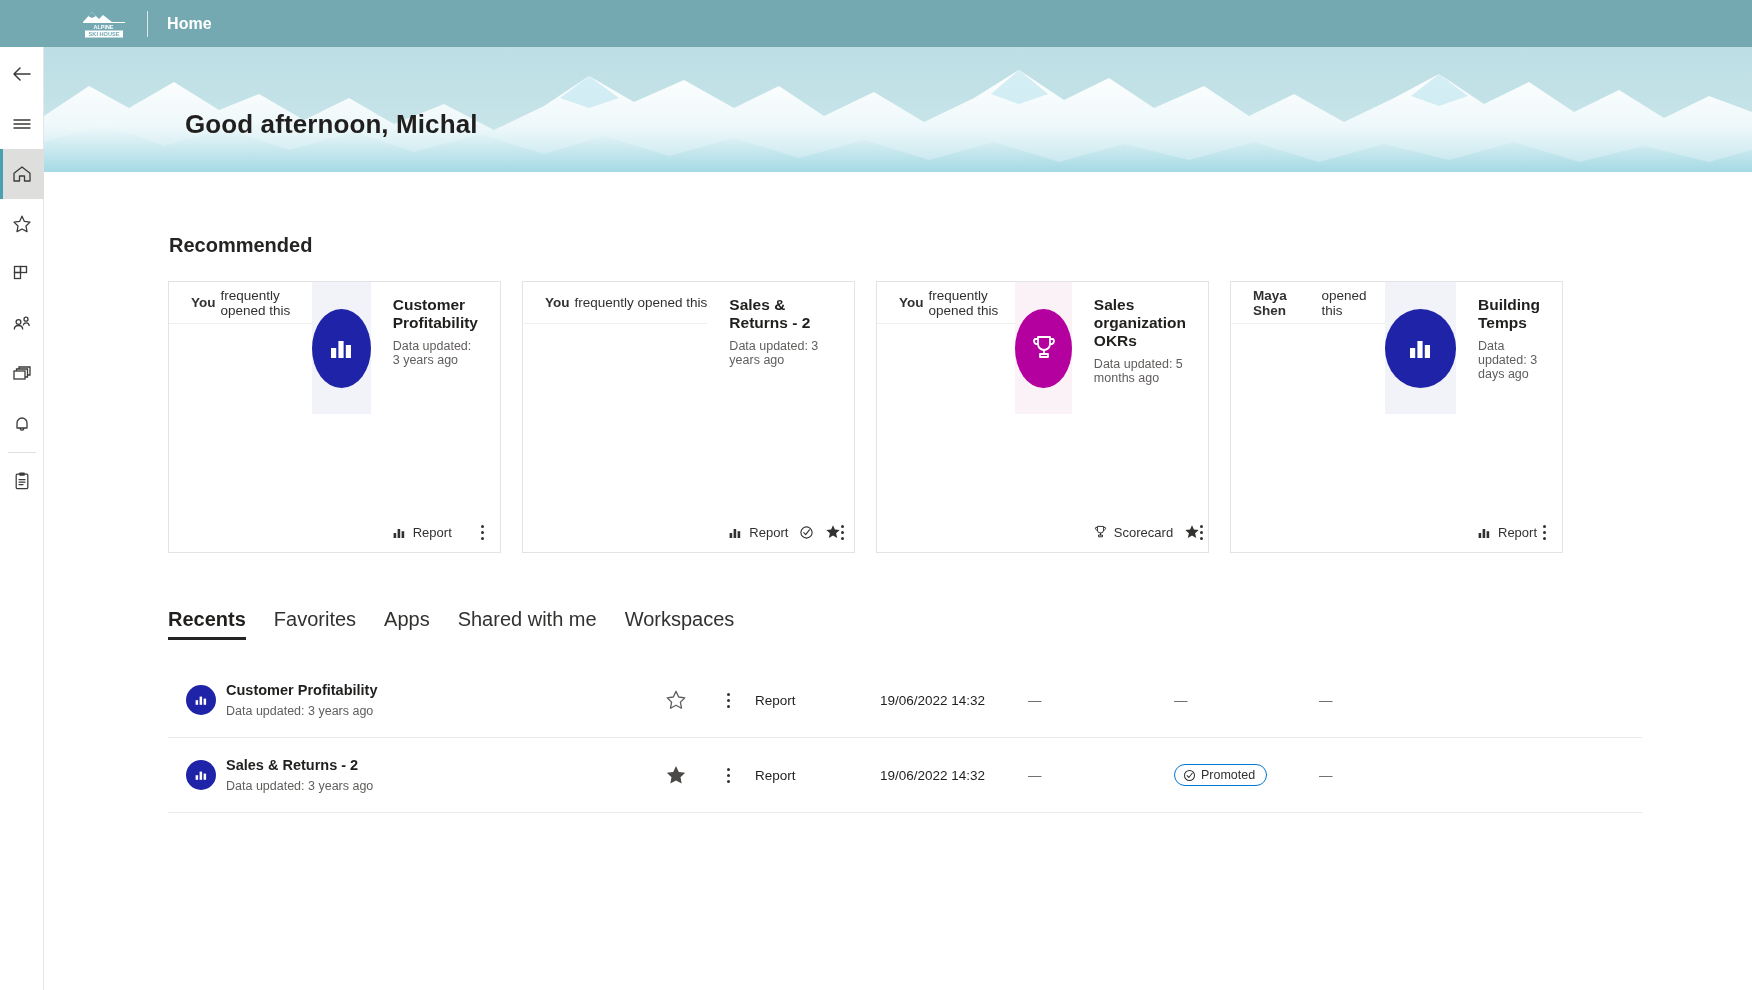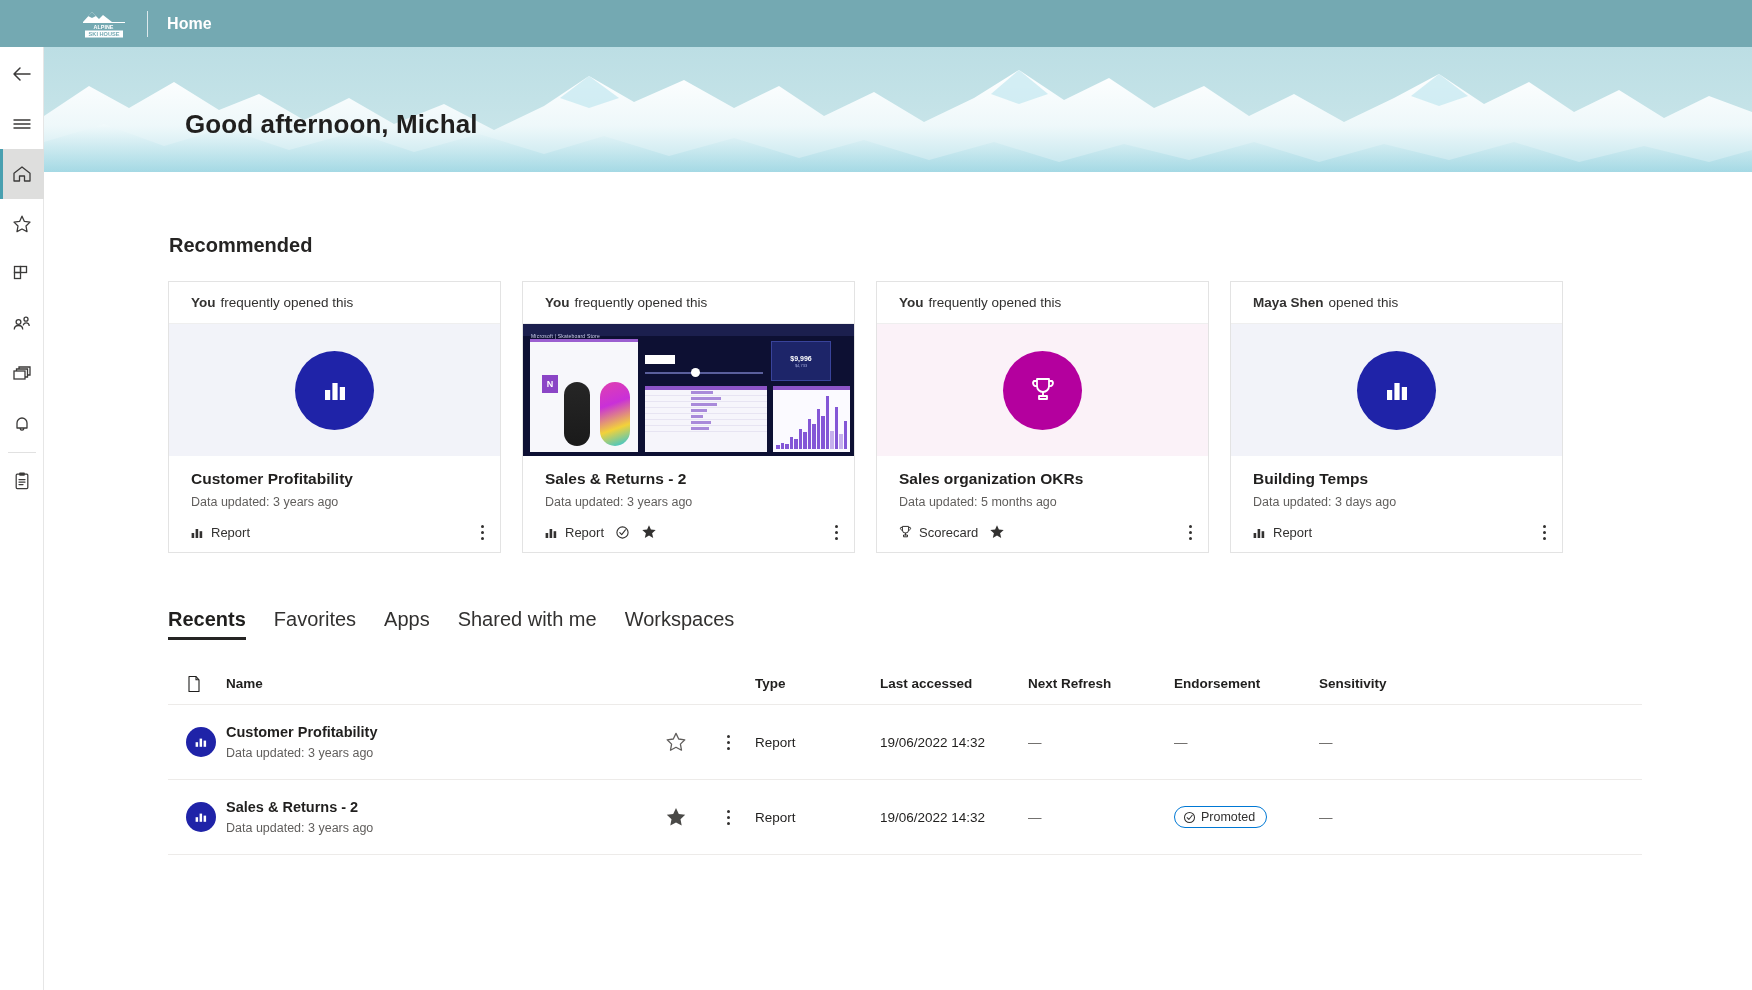--- a/index.html
+++ b/index.html
@@ -79,21 +79,21 @@
     font-size: 20px; font-weight: 600; color: #252423;
   }
 
   
   .cards {
     position: absolute; left: 124px; top: 93px;
     display: flex; gap: 21px;
   }
   .card {
     width: 333px; height: 272px; background: #ffffff;
-    border: 1px solid #e3e3e3; display: flex; flex-direction: column;
+    border: 1px solid #e3e3e3; display: flex; 
     cursor: pointer;
   }
   .card-head {
     height: 42px; display: flex; align-items: center;
     padding-left: 22px; font-size: 13.5px; color: #323130;
     border-bottom: 1px solid #efefef;
   }
   .card-head b { font-weight: 700; margin-right: 5px; }
   .card-thumb {
     height: 132px; position: relative; overflow: hidden;
@@ -547,36 +547,20 @@
     <div class="tabs">
       <div class="tab active">Recents</div>
       <div class="tab">Favorites</div>
       <div class="tab">Apps</div>
       <div class="tab">Shared with me</div>
       <div class="tab">Workspaces</div>
     </div>
 
     <div class="table">
 
-      <div class="thead">
-        <div class="c-icon">
-          <svg width="16" height="18" viewBox="0 0 16 18" fill="none" stroke="#201f1e" stroke-width="1.1">
-            <path d="M3 1.5 H10 L13 4.8 V16.5 H3 Z" stroke-linejoin="round"></path>
-            <path d="M10 1.5 V4.8 H13"></path>
-          </svg>
-        </div>
-        <div class="c-name">Name</div>
-        <div class="c-fav"></div>
-        <div class="c-more"></div>
-        <div class="c-type">Type</div>
-        <div class="c-last">Last accessed</div>
-        <div class="c-next">Next Refresh</div>
-        <div class="c-end">Endorsement</div>
-        <div class="c-sens">Sensitivity</div>
-      </div>
 
       <div class="trow">
         <div class="c-icon">
           <div class="row-icon">
             <svg width="16" height="16" viewBox="0 0 16 16">
               <rect x="2.6" y="8.2" width="2.5" height="4.6" fill="#fff"></rect>
               <rect x="6.6" y="4.6" width="2.5" height="8.2" fill="#fff"></rect>
               <rect x="10.6" y="6.6" width="2.5" height="6.2" fill="#fff"></rect>
             </svg>
           </div>

